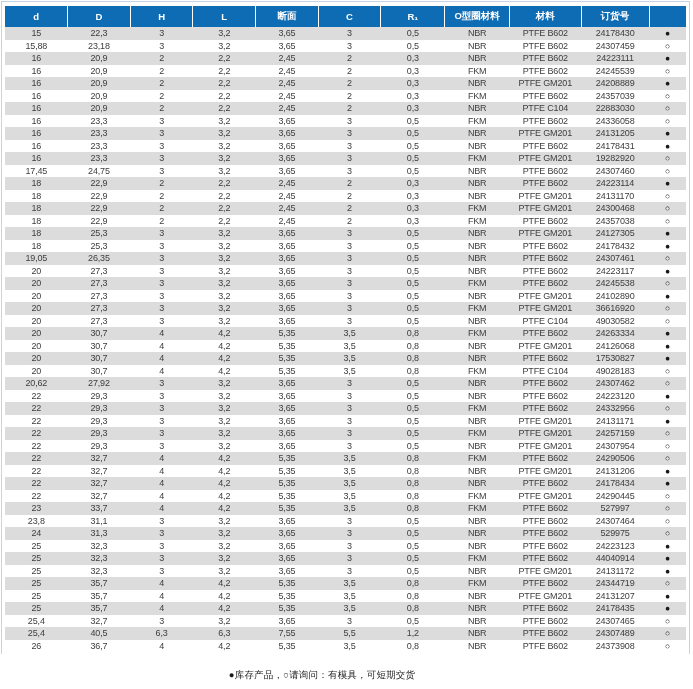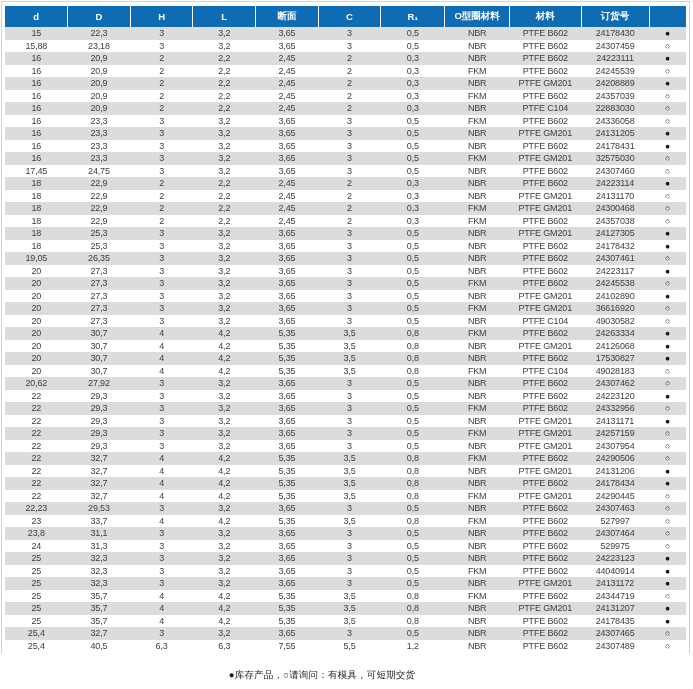--- a/index.html
+++ b/index.html
@@ -205,21 +205,21 @@
           <tr>
             <td>16</td>
             <td>23,3</td>
             <td>3</td>
             <td>3,2</td>
             <td>3,65</td>
             <td>3</td>
             <td>0,5</td>
             <td>FKM</td>
             <td>PTFE GM201</td>
-            <td>32575030</td>
+            <td>19282920</td>
             <td class="dot">○</td>
           </tr>
           <tr>
             <td>17,45</td>
             <td>24,75</td>
             <td>3</td>
             <td>3,2</td>
             <td>3,65</td>
             <td>3</td>
             <td>0,5</td>
@@ -557,33 +557,20 @@
             <td>22</td>
             <td>32,7</td>
             <td>4</td>
             <td>4,2</td>
             <td>5,35</td>
             <td>3,5</td>
             <td>0,8</td>
             <td>FKM</td>
             <td>PTFE GM201</td>
             <td>24290445</td>
-            <td class="dot">○</td>
-          </tr>
-          <tr>
-            <td>22,23</td>
-            <td>29,53</td>
-            <td>3</td>
-            <td>3,2</td>
-            <td>3,65</td>
-            <td>3</td>
-            <td>0,5</td>
-            <td>NBR</td>
-            <td>PTFE B602</td>
-            <td>24307463</td>
             <td class="dot">○</td>
           </tr>
           <tr>
             <td>23</td>
             <td>33,7</td>
             <td>4</td>
             <td>4,2</td>
             <td>5,35</td>
             <td>3,5</td>
             <td>0,8</td>
@@ -713,20 +700,33 @@
             <td>25,4</td>
             <td>40,5</td>
             <td>6,3</td>
             <td>6,3</td>
             <td>7,55</td>
             <td>5,5</td>
             <td>1,2</td>
             <td>NBR</td>
             <td>PTFE B602</td>
             <td>24307489</td>
+            <td class="dot">○</td>
+          </tr>
+          <tr>
+            <td>26</td>
+            <td>36,7</td>
+            <td>4</td>
+            <td>4,2</td>
+            <td>5,35</td>
+            <td>3,5</td>
+            <td>0,8</td>
+            <td>NBR</td>
+            <td>PTFE B602</td>
+            <td>24373908</td>
             <td class="dot">○</td>
           </tr>
         </tbody>
     </table>
   </div>
 
   <div class="footer-legend">
     <span>●库存产品，○请询问：有模具，可短期交货</span>
   </div>
 

